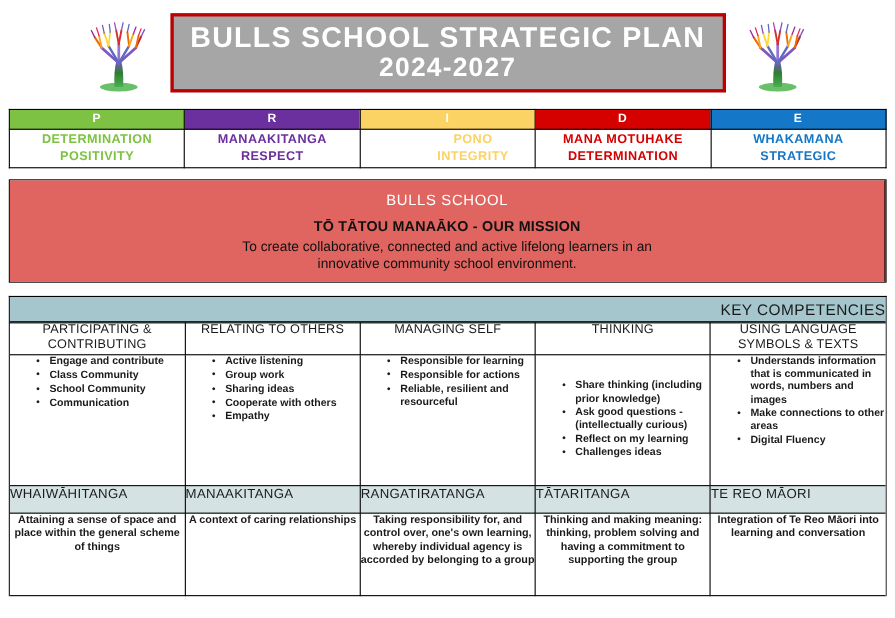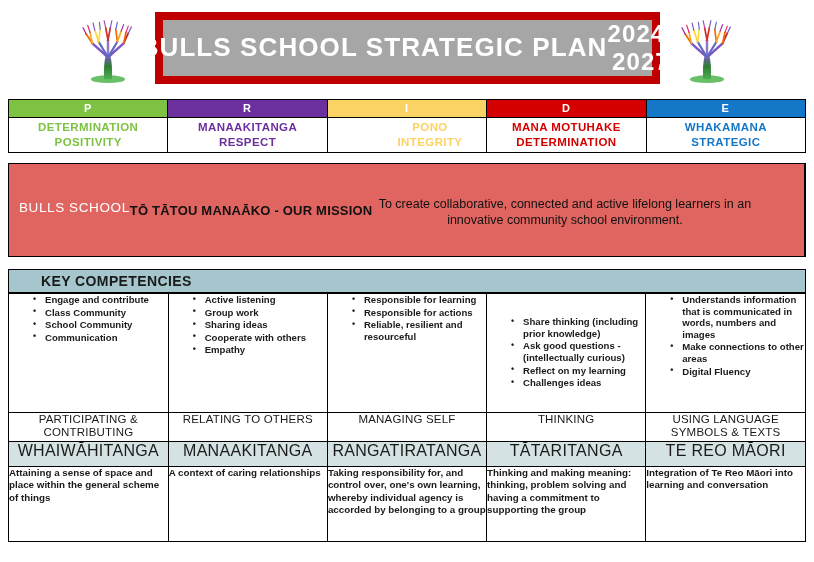--- a/index.html
+++ b/index.html
@@ -39,22 +39,23 @@
     display: block;
   }
   .tree-logo.left { margin-right: 8px; }
   .tree-logo.right { margin-left: 8px; }
 
   .title-box {
     flex: 0 0 auto;
     width: 505px;
     height: 72px;
     background: #a6a6a6;
-    border: 8px solid #a16207;
+    border: 3px solid #a16207;
     display: flex;
+    flex-direction: column;
     align-items: center;
     justify-content: center;
     box-sizing: border-box;
   }
   .title-line1 {
     color: #ffffff;
     font-size: 26px;
     font-weight: bold;
     letter-spacing: 1.1px;
     line-height: 1.05;
@@ -108,21 +109,21 @@
     border: 1px solid #000000;
     box-sizing: border-box;
     height: 94px;
   }
   .mv-panel {
     flex: 1 1 50%;
     box-sizing: border-box;
     padding: 10px 10px 6px;
     text-align: center;
     display: flex;
-    flex-direction: row;
+    flex-direction: column;
     align-items: center;
     justify-content: flex-start;
   }
   .mv-panel.mission { background: #e0645f; border-right: 1px solid #000000; }
   .mv-panel.vision  { background: #93c47d; }
   .mv-org {
     color: #ffffff;
     font-size: 13.5px;
     letter-spacing: 0.6px;
     margin-bottom: 9px;
@@ -144,23 +145,23 @@
   
   .kc-wrap {
     margin-top: 12px;
     border: 1px solid #000000;
     border-bottom: none;
     box-sizing: border-box;
   }
   .kc-title {
     background: #a4c6cc;
     border-bottom: 1px solid #000000;
-    text-align: left;
+    text-align: right;
     font-size: 14px;
-    font-weight: bold;
+    font-weight: normal;
     letter-spacing: 0.4px;
     height: 22px;
     line-height: 22px;
     padding-left: 32px;
   }
   .kc-table {
     width: 100%;
     border-collapse: collapse;
     table-layout: fixed;
   }
@@ -205,30 +206,30 @@
   .kc-body li::before {
     content: "\2022";
     position: absolute;
     left: 0;
     top: -0.5px;
     font-size: 9px;
   }
 
   .term-head {
     background: #d4e2e4;
-    text-align: center;
-    font-size: 16px;
+    font-size: 12px;
     letter-spacing: 0.3px;
     height: 24px;
     vertical-align: middle;
     padding: 3px 2px;
     margin-top: 36px;
   }
   .term-desc {
     background: #ffffff;
+    text-align: center;
     font-size: 9.8px;
     font-weight: bold;
     line-height: 12.4px;
     padding: 8px 7px;
     height: 74px;
     vertical-align: top;
   }
 </style>
 </head>
 <body>
@@ -371,20 +372,27 @@
       <div class="mv-heading">TŌ TĀTOU MANAĀKO - OUR MISSION</div>
       <div class="mv-text">To create collaborative, connected and active lifelong learners in an innovative community school environment.</div>
     </div>
   </div>
 
   <div class="kc-wrap">
     <div class="kc-title" style="background: rgb(164, 198, 204);">KEY COMPETENCIES</div>
     <table class="kc-table">
       <tbody>
           <tr>
+        <th class="kc-head">PARTICIPATING &amp; CONTRIBUTING</th>
+        <th class="kc-head">RELATING TO OTHERS</th>
+        <th class="kc-head">MANAGING SELF</th>
+        <th class="kc-head">THINKING</th>
+        <th class="kc-head">USING LANGUAGE SYMBOLS &amp; TEXTS</th>
+      </tr>
+      <tr>
         <td class="kc-body">
           <ul>
             <li>Engage and contribute</li>
             <li>Class Community</li>
             <li>School Community</li>
             <li>Communication</li>
           </ul>
         </td>
         <td class="kc-body">
           <ul>
@@ -412,27 +420,20 @@
         </td>
         <td class="kc-body">
           <ul>
             <li>Understands information that is communicated in words, numbers and images</li>
             <li>Make connections to other areas</li>
             <li>Digital Fluency</li>
           </ul>
         </td>
       </tr>
       <tr>
-        <th class="kc-head">PARTICIPATING &amp; CONTRIBUTING</th>
-        <th class="kc-head">RELATING TO OTHERS</th>
-        <th class="kc-head">MANAGING SELF</th>
-        <th class="kc-head">THINKING</th>
-        <th class="kc-head">USING LANGUAGE SYMBOLS &amp; TEXTS</th>
-      </tr>
-      <tr>
         <td class="term-head" style="background: rgb(212, 226, 228);">WHAIWĀHITANGA</td>
         <td class="term-head" style="background: rgb(212, 226, 228);">MANAAKITANGA</td>
         <td class="term-head" style="background: rgb(212, 226, 228);">RANGATIRATANGA</td>
         <td class="term-head" style="background: rgb(212, 226, 228);">TĀTARITANGA</td>
         <td class="term-head" style="background: rgb(212, 226, 228);">TE REO MĀORI</td>
       </tr>
       <tr>
         <td class="term-desc">Attaining a sense of space and place within the general scheme of things</td>
         <td class="term-desc">A context of caring relationships</td>
         <td class="term-desc">Taking responsibility for, and control over, one's own learning, whereby individual agency is accorded by belonging to a group</td>

